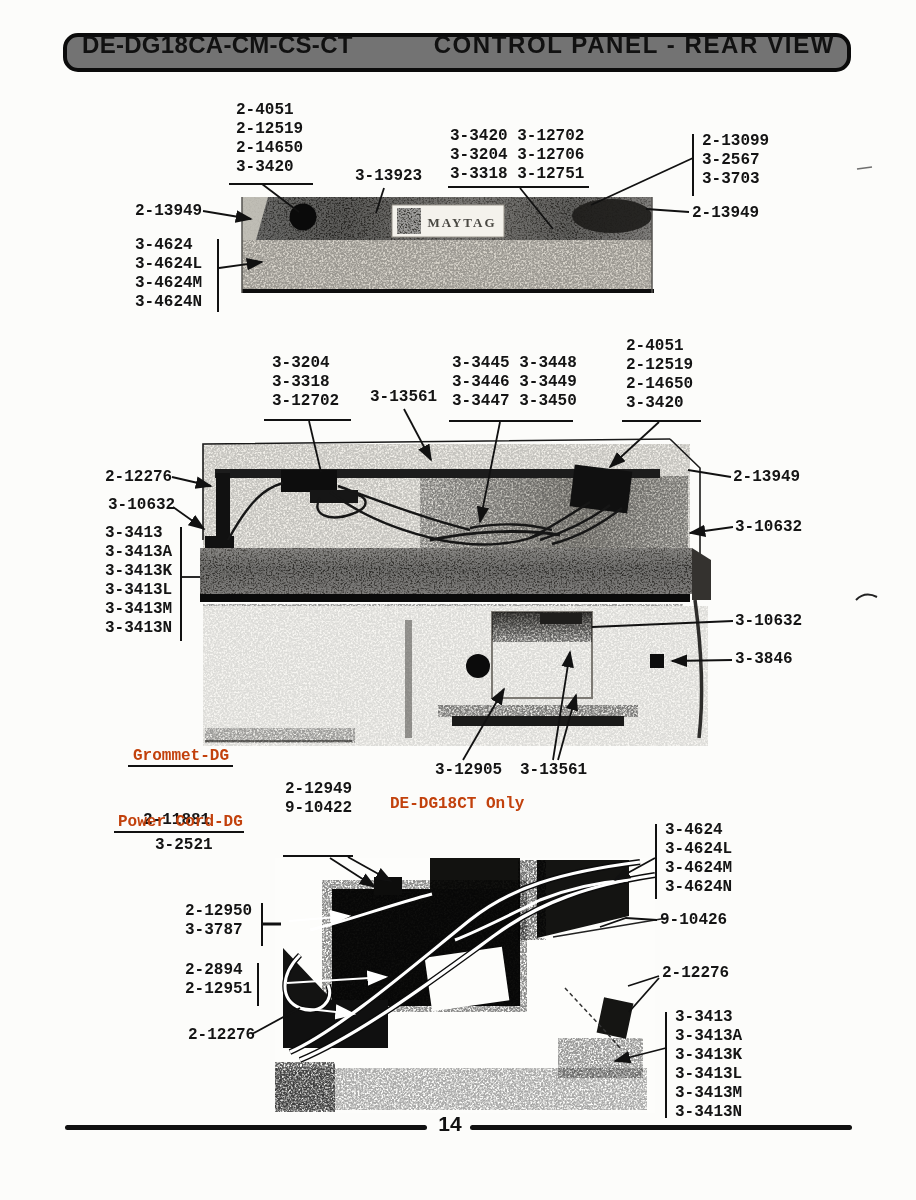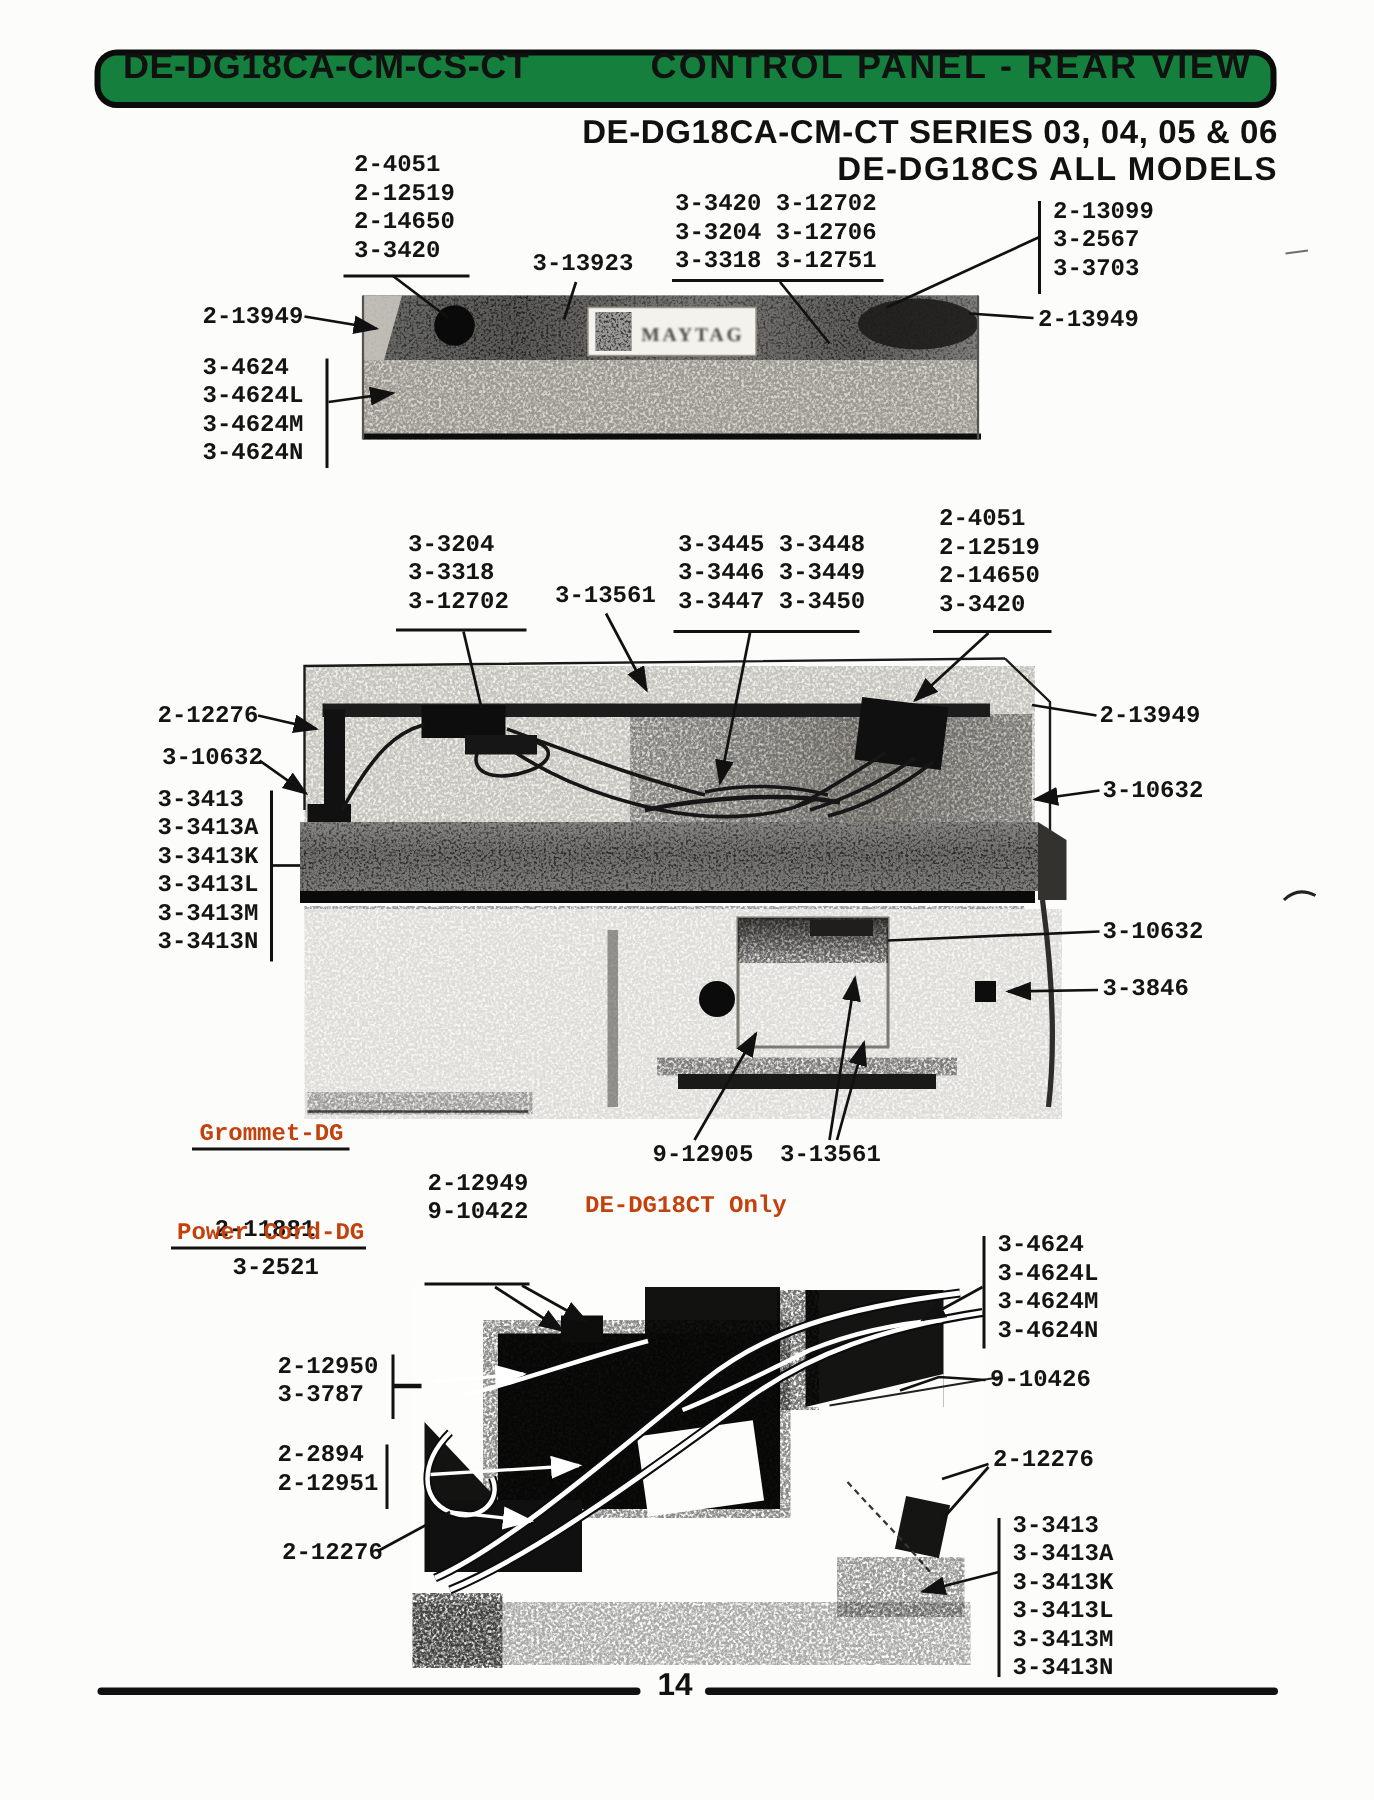--- a/index.html
+++ b/index.html
@@ -4,42 +4,38 @@
 <style>
   html,body{margin:0;padding:0;background:#e9e9e7;}
   .sheet{position:relative;width:916px;height:1200px;background:#fcfcfa;overflow:hidden;
          font-family:"Liberation Sans",sans-serif;color:#111;}
   svg.art{position:absolute;left:0;top:0;z-index:1;}
   .labels{position:absolute;left:0;top:0;width:916px;height:1200px;z-index:2;pointer-events:none;}
   .pn{position:absolute;font:700 16px/19px "Liberation Mono","DejaVu Sans Mono",monospace;
       color:#141414;white-space:pre-line;letter-spacing:0;}
   .hdr-box{position:absolute;left:63px;top:33px;width:788px;height:39px;box-sizing:border-box;
            border:4px solid #0b0b0b;border-radius:15px;display:flex;align-items:center;
-           justify-content:space-between;padding:0 12px 16px 15px;background:#15803d;z-index:2;}
+           justify-content:space-between;padding:0 12px 16px 15px;background:#737373;z-index:2;}
   .hdr-model{font:700 24px "Liberation Sans",sans-serif;letter-spacing:.3px;}
   .hdr-title{font:700 24px "Liberation Sans",sans-serif;letter-spacing:1.6px;}
   .subtitle{position:absolute;right:64px;top:76px;text-align:right;z-index:2;
             font:700 22px/24px "Liberation Sans",sans-serif;letter-spacing:.4px;}
   .subtitle .l2{margin-top:1px;letter-spacing:1px;}
   .caption{position:absolute;font:700 16px "Liberation Mono","DejaVu Sans Mono",monospace;color:#c2410c;}
   .footer-num{position:absolute;left:428px;top:1112px;width:44px;text-align:center;z-index:2;
               font:700 21px "Liberation Sans",sans-serif;}
 </style>
 </head>
 <body>
 
 <div class="sheet">
 
   <div class="hdr-box">
     <span class="hdr-model">DE-DG18CA-CM-CS-CT</span>
     <span class="hdr-title">CONTROL PANEL - REAR VIEW</span>
-  </div>
-  <div class="subtitle">
-    <div class="l1">DE-DG18CA-CM-CT SERIES 03, 04, 05 &amp; 06</div>
-    <div class="l2">DE-DG18CS ALL MODELS</div>
   </div>
 
   <svg class="art" width="916" height="1200" viewBox="0 0 916 1200">
     <defs>
       <marker id="ah" markerWidth="10" markerHeight="8" refX="8.5" refY="3.5" orient="auto">
         <path d="M0,0 L9.5,3.5 L0,7 Z" fill="#111"></path>
       </marker>
       <marker id="ahw" markerWidth="10" markerHeight="8" refX="8.5" refY="3.5" orient="auto">
         <path d="M0,0 L9.5,3.5 L0,7 Z" fill="#fff"></path>
       </marker>
@@ -281,21 +277,21 @@
     <div class="pn" style="left:105px;top:524px">3-3413
 3-3413A
 3-3413K
 3-3413L
 3-3413M
 3-3413N</div>
     <div class="pn" style="left:733px;top:468px">2-13949</div>
     <div class="pn" style="left:735px;top:518px">3-10632</div>
     <div class="pn" style="left:735px;top:612px">3-10632</div>
     <div class="pn" style="left:735px;top:650px">3-3846</div>
-    <div class="pn" style="left:435px;top:761px">9-12905</div>
+    <div class="pn" style="left:435px;top:761px">3-12905</div>
     <div class="pn" style="left:520px;top:761px">3-13561</div>
     <div class="caption" style="left:133px;top:747px">Grommet-DG</div>
     <div class="pn" style="left:143px;top:811px">2-11881</div>
 
     <div class="caption" style="left:390px;top:795px">DE-DG18CT Only</div>
     <div class="caption" style="left:118px;top:813px">Power Cord-DG</div>
     <div class="pn" style="left:155px;top:836px">3-2521</div>
     <div class="pn" style="left:285px;top:780px">2-12949
 9-10422</div>
     <div class="pn" style="left:665px;top:821px">3-4624

